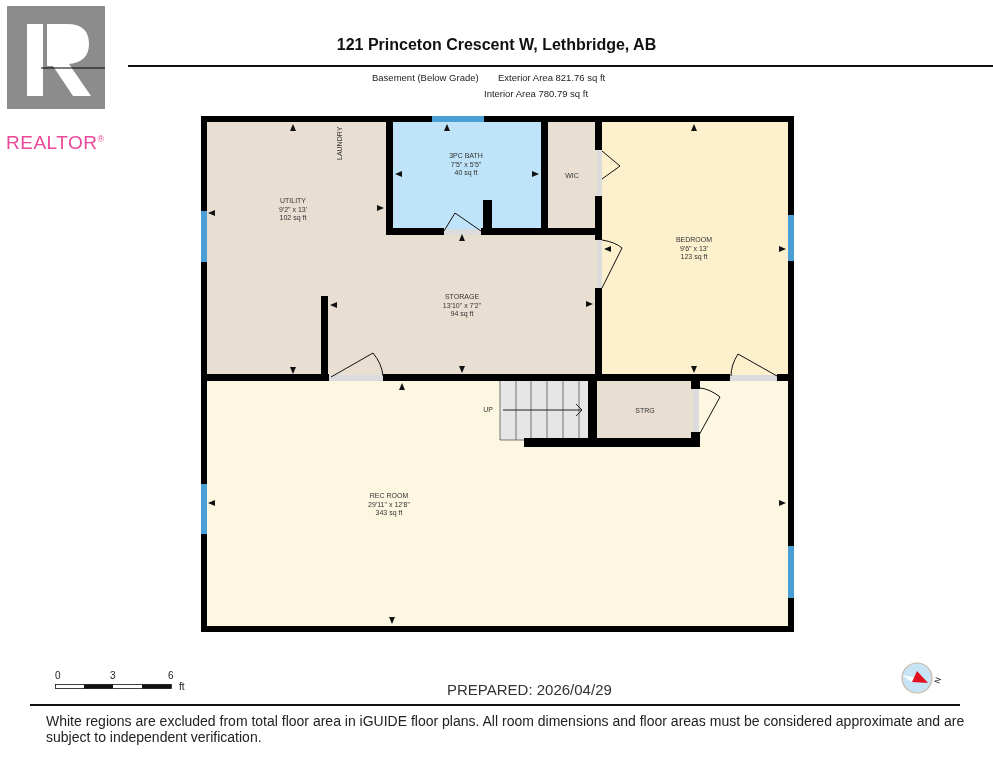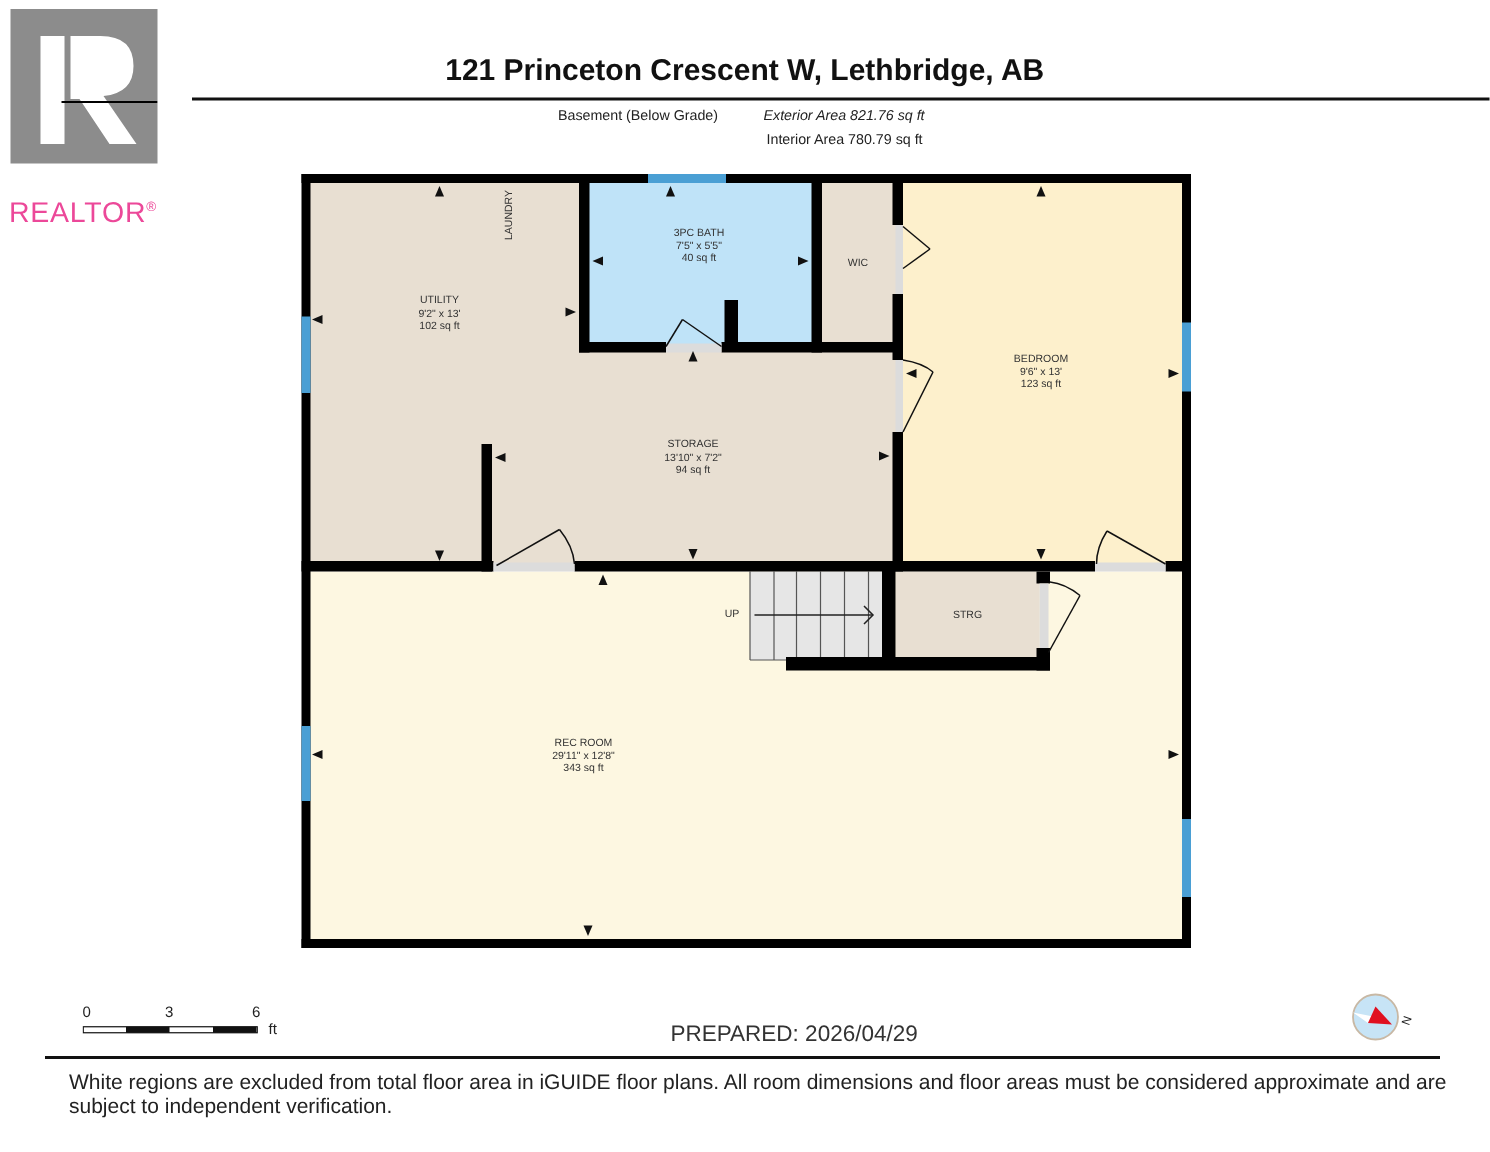--- a/index.html
+++ b/index.html
@@ -1,21 +1,21 @@
 <!DOCTYPE html>
 <html><head>
 <meta charset="utf-8">
 <style>
   html, body { margin:0; padding:0; background:#ffffff; }
   body { width:993px; height:768px; position:relative; overflow:hidden; font-family:"Liberation Sans", sans-serif; color:#222; }
   .abs { position:absolute; }
   .logo { left:7px; top:6px; width:98px; height:103px; background:#8c8c8c; }
   .logo-text { left:6px; top:111px; font-size:19px; color:#ec4899; letter-spacing:0.5px;margin-top:21px; }
   .logo-text sup { font-size:9px; }
-  .title { left:0; width:993px; top:36px; text-align:center; font-size:20px; font-weight:bold; color:#111; }
+  .title { left:0; width:993px; top:36px; text-align:center; font-size:16px; font-weight:bold; color:#111; }
   .title-rule { left:128px; top:65px; width:865px; height:2px; background:#111; }
   .level-label { left:372px; top:72px; font-size:9.5px; font-weight:normal; color:#222; }
   .area-line { font-size:9.5px; color:#222; }
   .plan { left:0; top:0; width:993px; height:768px; }
   .room-label { position:absolute; text-align:center; font-size:7px; line-height:8.5px; color:#333; transform:translateX(-50%); white-space:nowrap; }
   .scale-num { font-size:10px; color:#222; }
   .prepared { left:447px; top:681px; font-size:15px; color:#333; }
   .footer-rule { left:30px; top:704px; width:930px; height:2px; background:#111; }
   .footer-note { left:46px; top:713px; font-size:14px; color:#222; }
 </style>
@@ -27,22 +27,22 @@
     <rect x="20" y="18" width="16" height="72" fill="#ffffff"></rect>
     <path d="M40 18 H60 Q82 18 82 38 Q82 56 62 58 L84 90 H66 L46 60 H40 Z" fill="#ffffff"></path>
     <line x1="34" y1="62" x2="98" y2="62" stroke="#000" stroke-width="1.2"></line>
   </svg>
 </div>
 <div class="abs logo-text"><span>REALTOR</span><sup>®</sup></div>
 
 <div class="abs title">121 Princeton Crescent W, Lethbridge, AB</div>
 <div class="abs title-rule"></div>
 <div class="abs level-label">Basement (Below Grade)</div>
-<div class="abs area-line" style="left:509px;top:72px;font-style:italic;">Exterior Area 821.76 sq ft</div>
-<div class="abs area-line" style="left:511px;top:88px;">Interior Area 780.79 sq ft</div>
+<div class="abs area-line" style="left:498px;top:72px;">Exterior Area 821.76 sq ft</div>
+<div class="abs area-line" style="left:484px;top:88px;">Interior Area 780.79 sq ft</div>
 
 <svg class="abs plan" width="993" height="768" viewBox="0 0 993 768">
 
   <rect x="206" y="121" width="392" height="257" fill="#e8dfd2"></rect>
   <rect x="392" y="121" width="151" height="109" fill="#bfe3f8"></rect>
   <rect x="547" y="121" width="50" height="109" fill="#e8dfd2"></rect>
   <rect x="601" y="121" width="187" height="256" fill="#fdf0cc"></rect>
   <rect x="206" y="381" width="583" height="246" fill="#fdf7e1"></rect>
   <rect x="597" y="381" width="96" height="57" fill="#e8dfd2"></rect>
   <rect x="500" y="381" width="88" height="59" fill="#e6e6e6"></rect>

